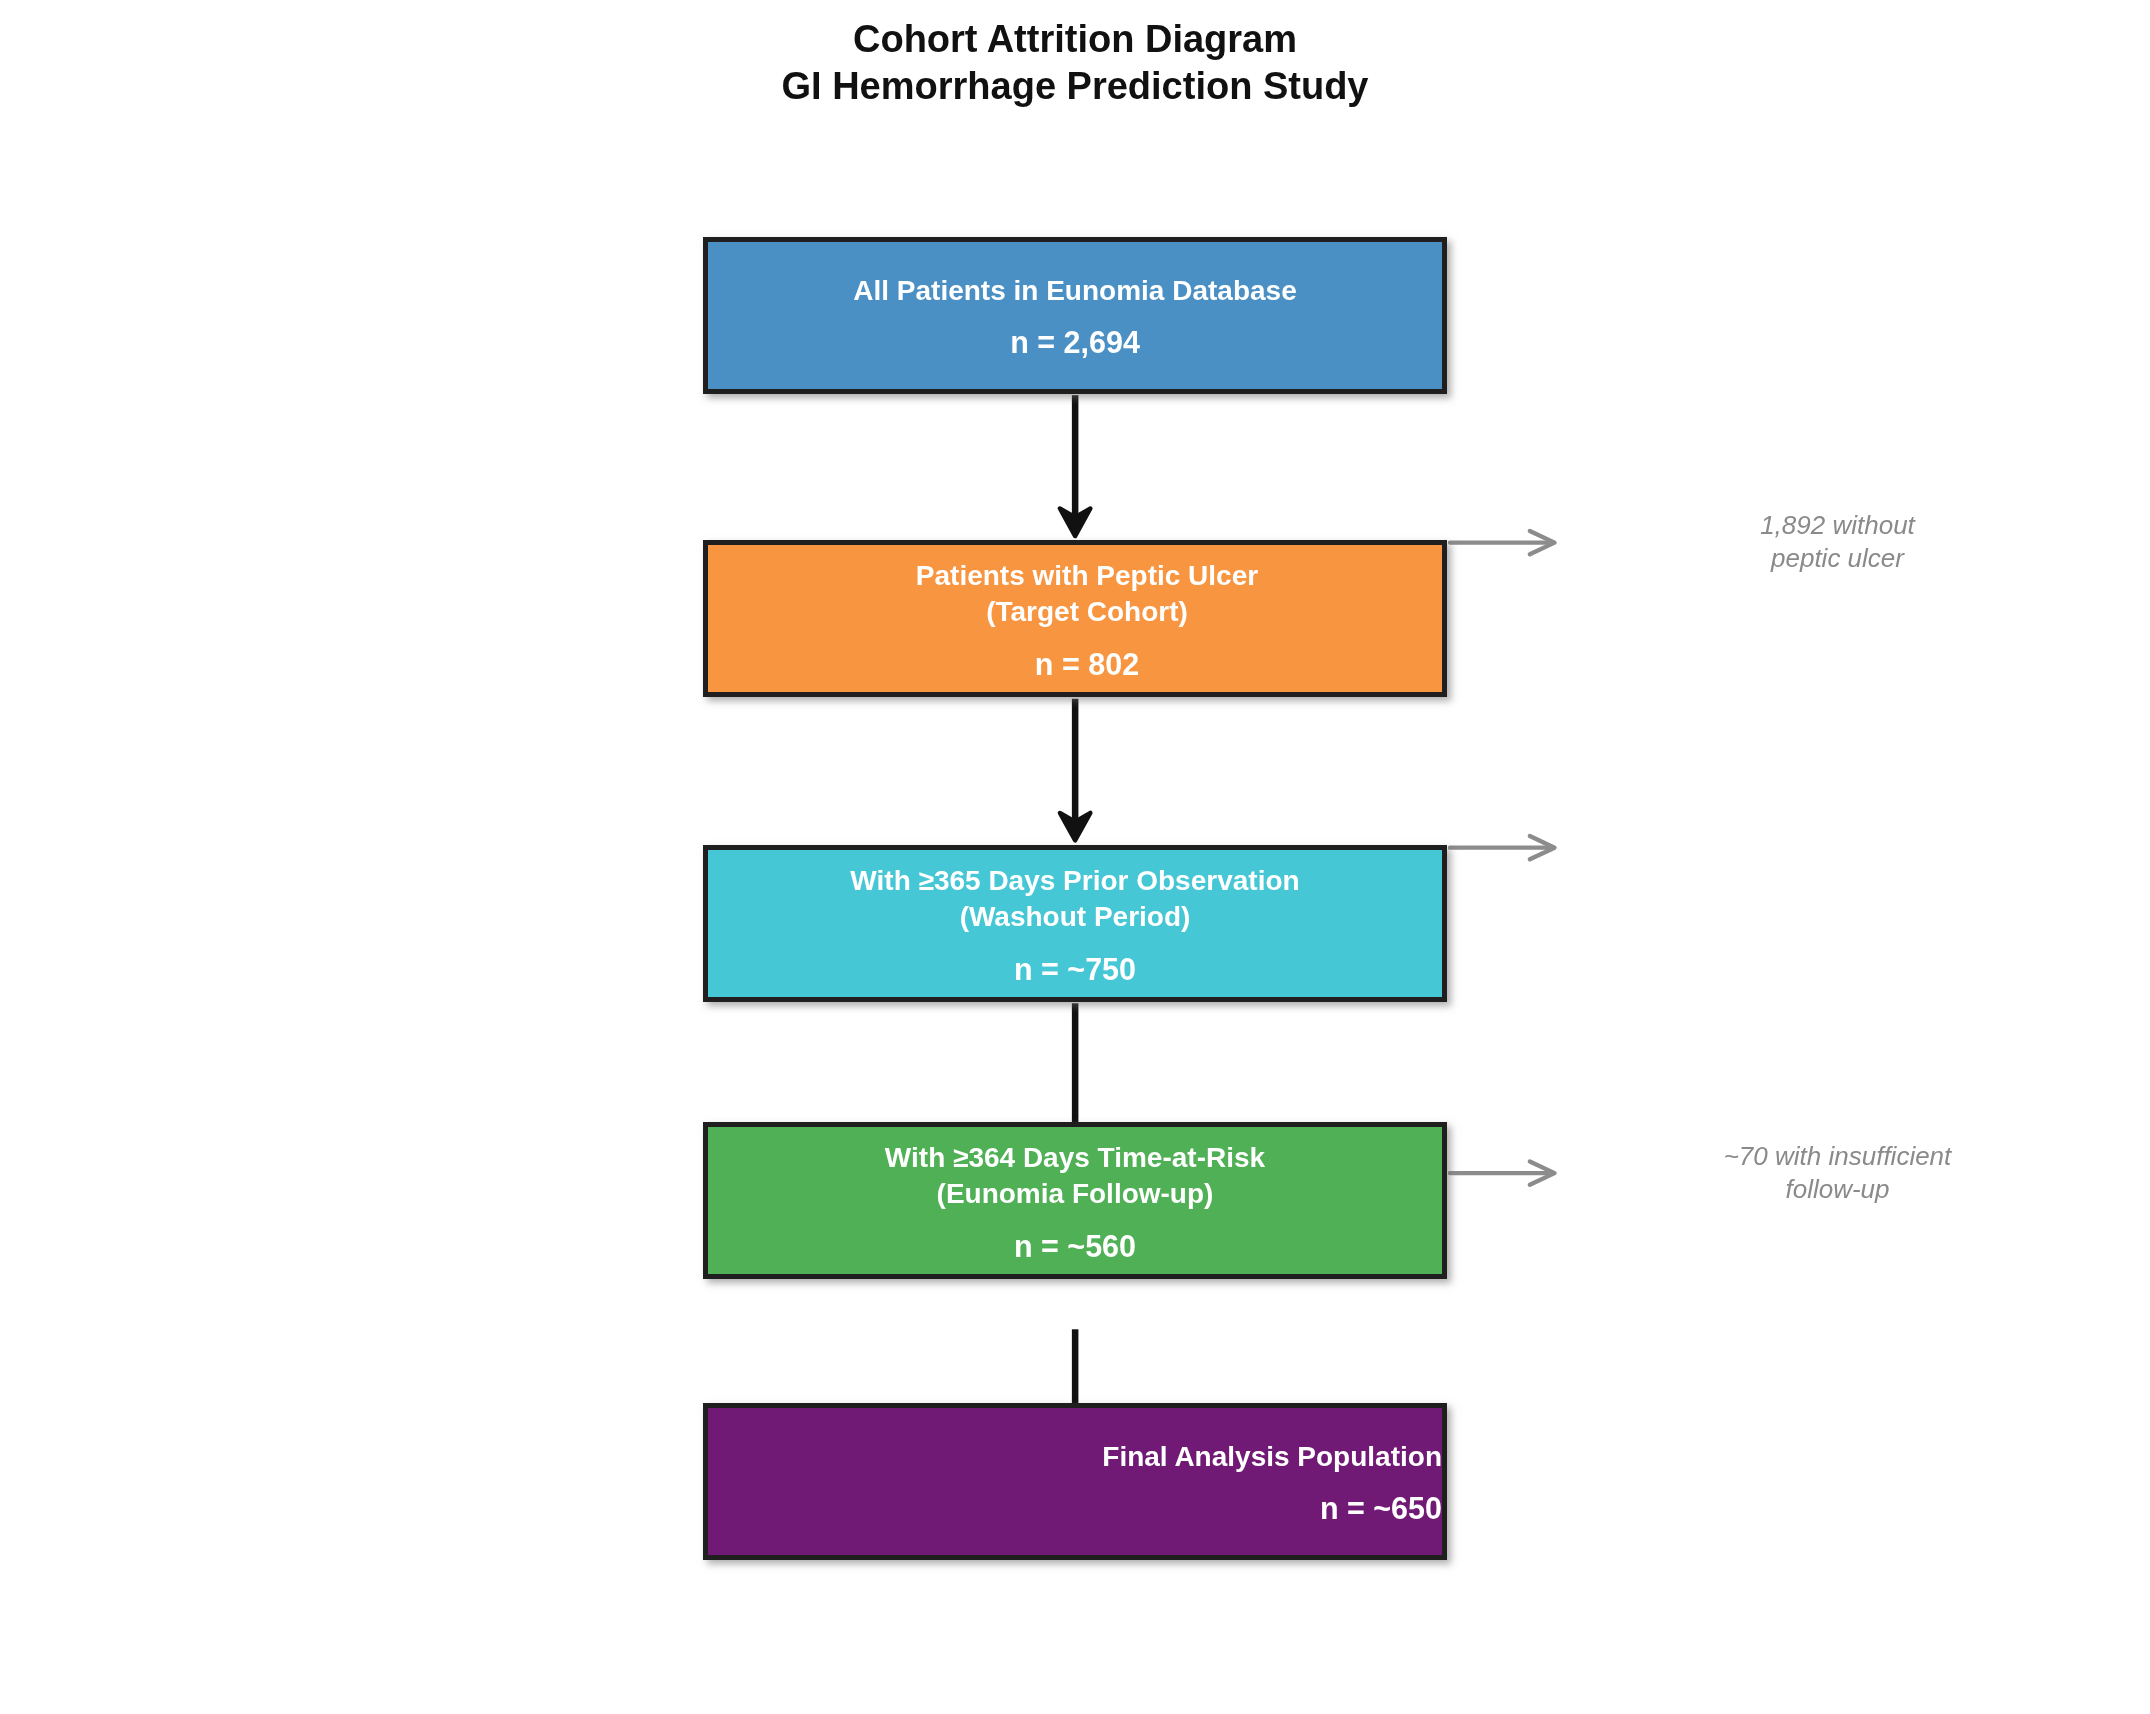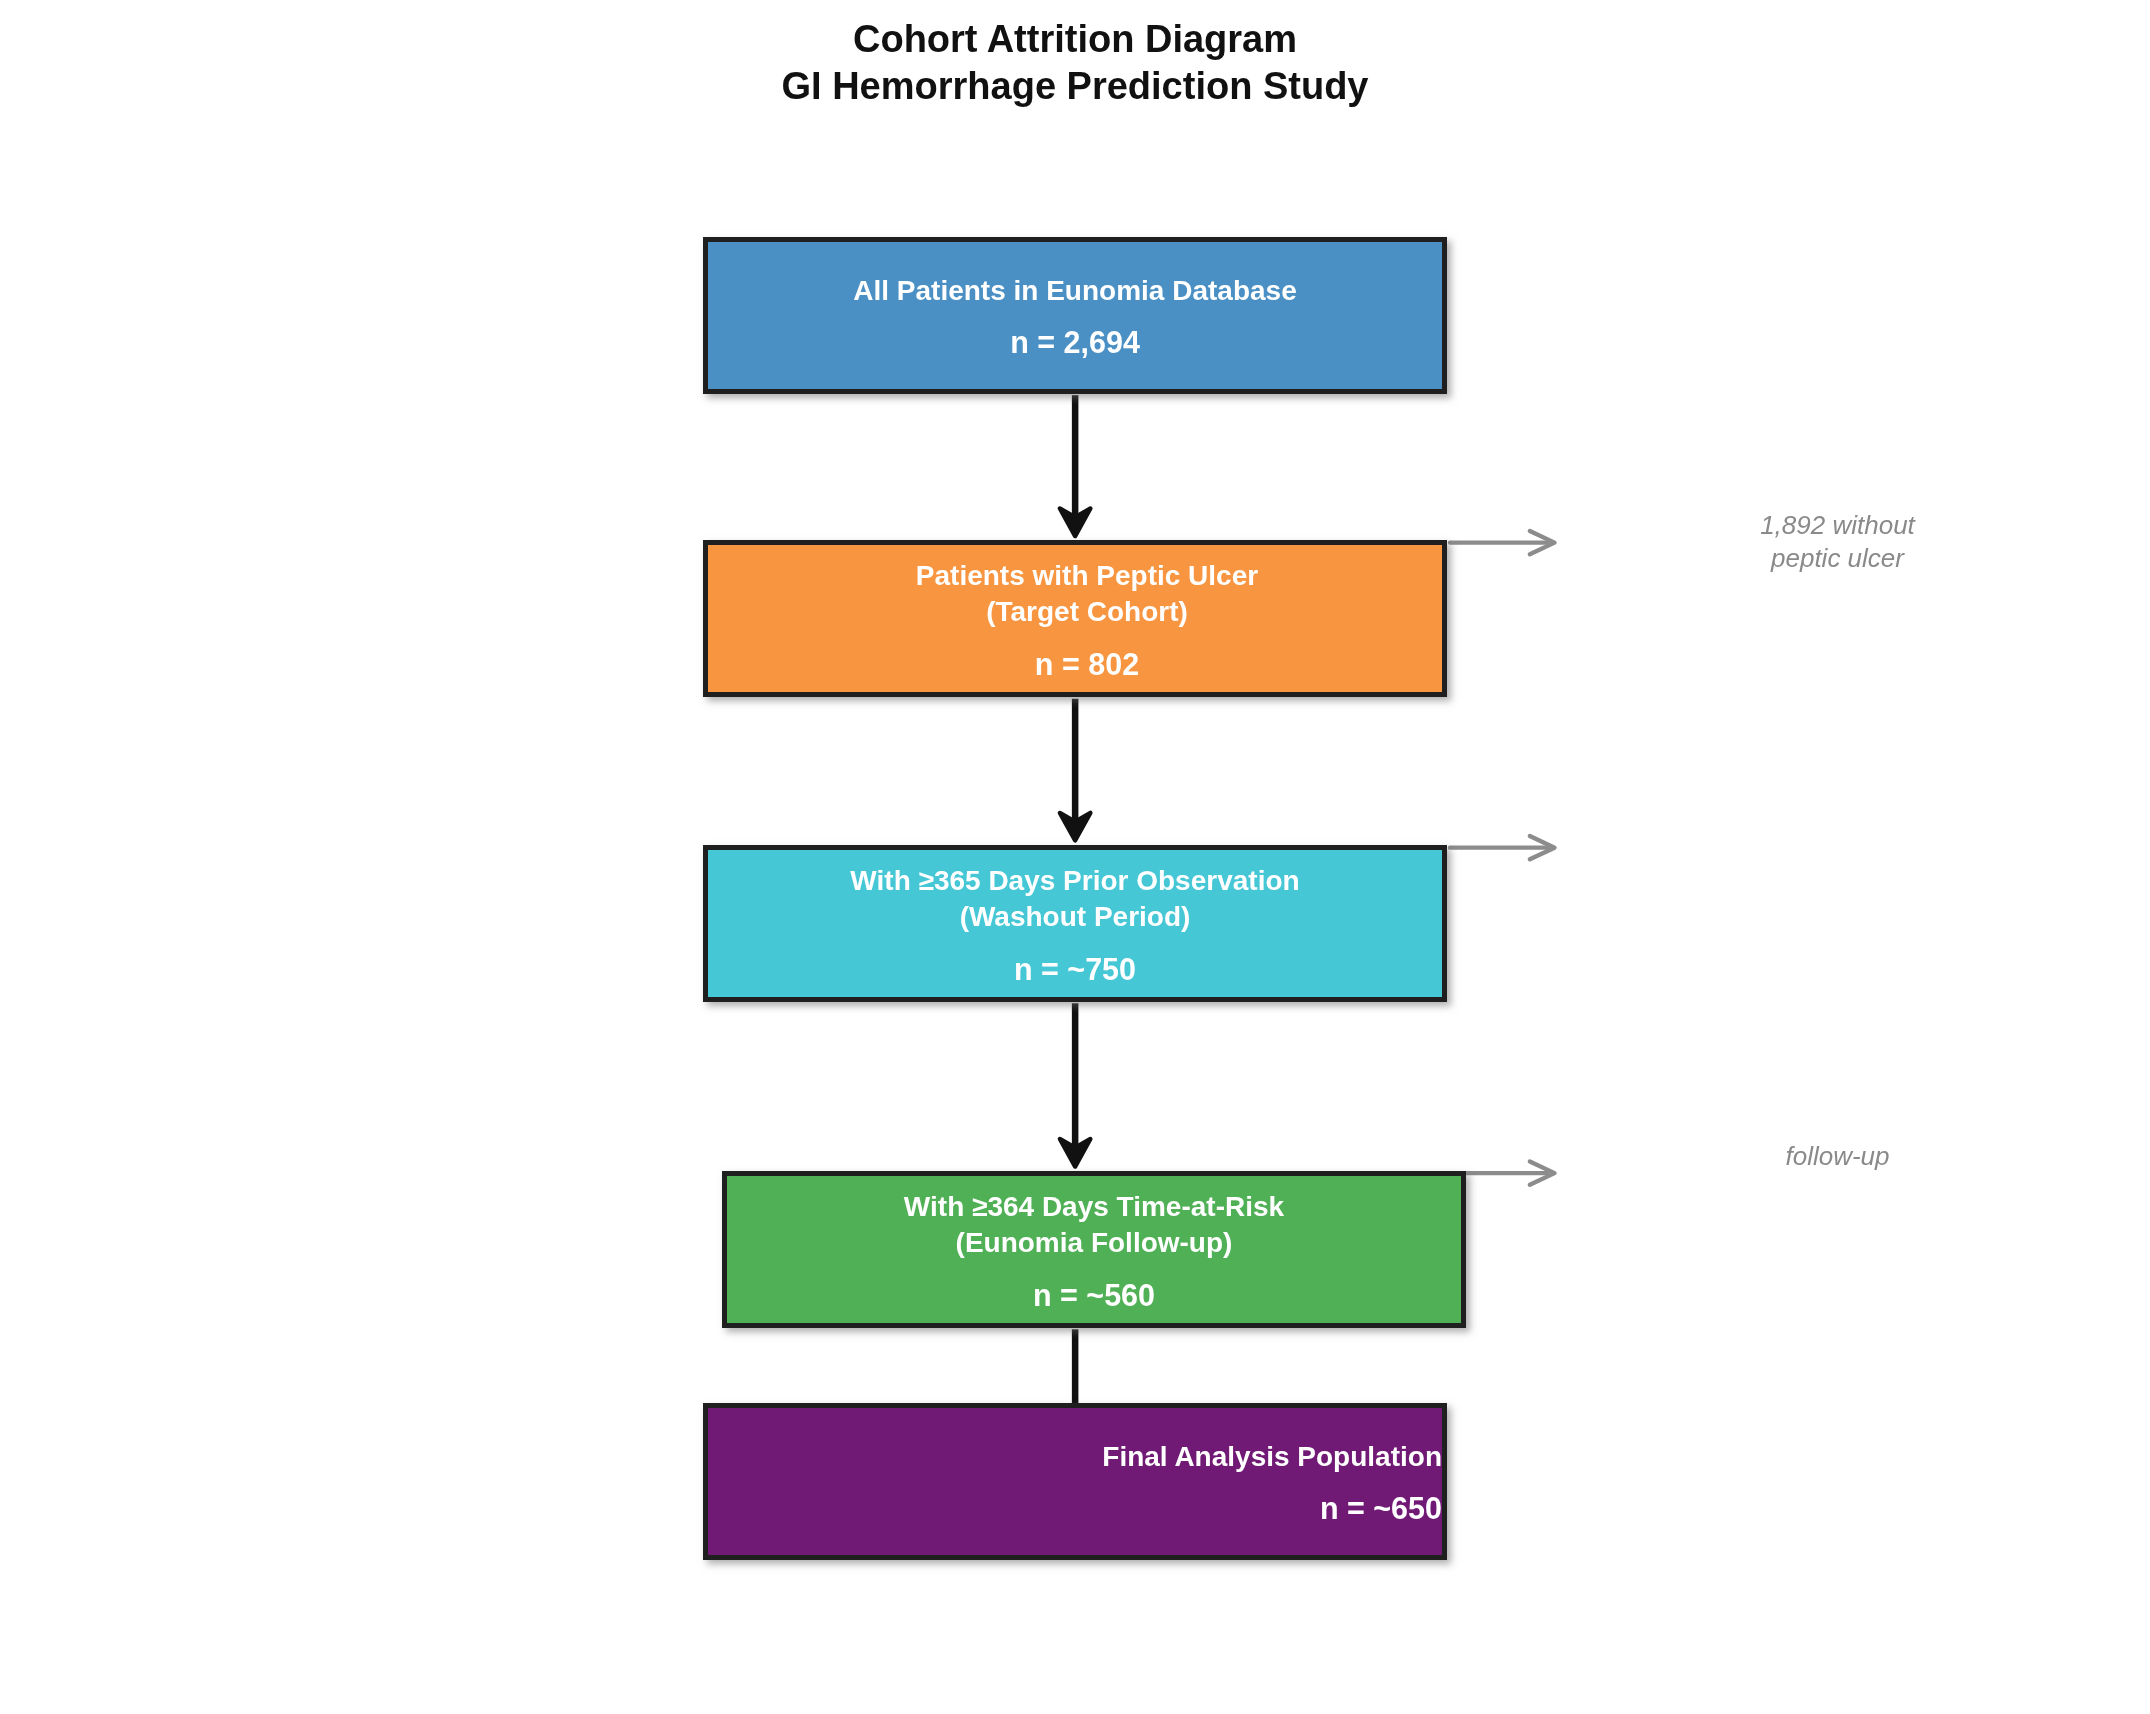--- a/index.html
+++ b/index.html
@@ -130,37 +130,38 @@
   </div>
 
   <div class="flow-box" style="top: 845px; background-color: rgb(69, 199, 213);">
     <div class="box-label">
       <div>With ≥365 Days Prior Observation</div>
       <div>(Washout Period)</div>
     </div>
     <div class="box-n">n = ~750</div>
   </div>
 
-  <div class="flow-box" style="top: 1171px; background-color: rgb(80, 176, 85); margin-left: 19px;">
+  <div class="flow-box" style="top: 1122px; background-color: rgb(80, 176, 85);">
     <div class="box-label">
       <div>With ≥364 Days Time-at-Risk</div>
       <div>(Eunomia Follow-up)</div>
     </div>
     <div class="box-n">n = ~560</div>
   </div>
 
   <div class="flow-box" style="top: 1403px; background-color: #701a75; align-items: flex-end;">
     <div class="box-label">
       <div>Final Analysis Population</div>
     </div>
     <div class="box-n">n = ~650</div>
   </div>
 
   <div class="side-note" style="top:509px">
     <div>1,892 without</div>
     <div>peptic ulcer</div>
   </div>
   <div class="side-note" style="top:1140px">
+    <div>~70 with insufficient</div>
     <div>follow-up</div>
   </div>
 
 </div>
 
 
 </body></html>

